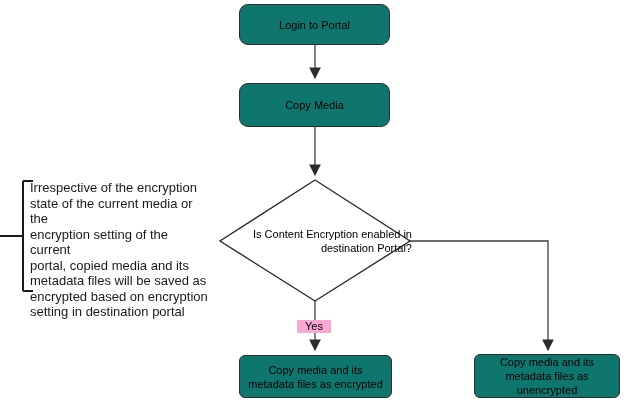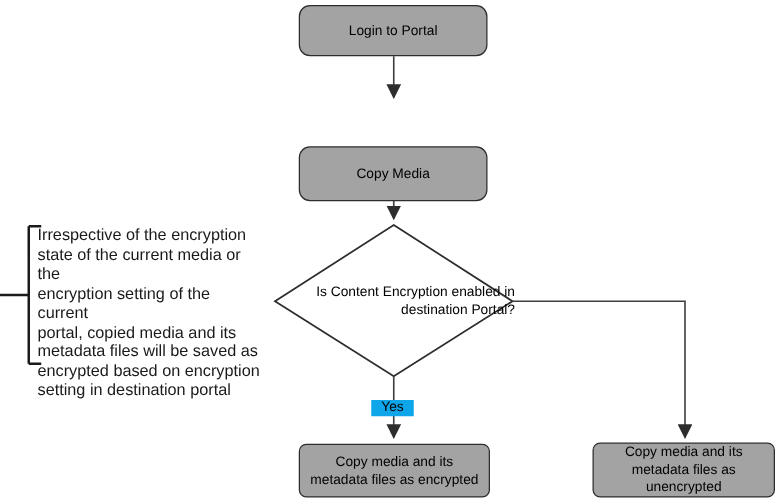--- a/index.html
+++ b/index.html
@@ -13,21 +13,21 @@
     overflow: hidden;
   }
   .canvas svg.wires {
     position: absolute;
     left: 0; top: 0;
     width: 624px; height: 401px;
   }
   .node {
     position: absolute;
     box-sizing: border-box;
-    background: #a3a3a3;
+    background: #0f766e;
     border: 1.4px solid #2d2d2d;
     display: flex;
     align-items: center;
     justify-content: center;
     text-align: center;
     font-size: 11px;
     line-height: 14px;
     white-space: pre-line;
   }
   .rounded { border-radius: 9px; }
@@ -40,35 +40,35 @@
     font-size: 11px;
     line-height: 14px;
     white-space: pre-line;
   }
   .edge-label {
     position: absolute;
     width: 34px;
     text-align: center;
     font-size: 11px;
     line-height: 13px;
-    background: #0ea5e9;
+    background: #f9a8d4;
   }
   .yes-label { left: 297px; top: 320px; }
   .no-label  { left: 532px; top: 319px; margin-top: 48px; }
   .annotation-text {
     position: absolute;
     left: 30px; top: 180px;
     width: 182px;
     font-size: 13px;
     line-height: 15.5px;
     white-space: pre-line;
     color: #1a1a1a;
   }
   #node-login       { left: 239px; top: 4px;   width: 151px; height: 41px; }
-  #node-copy-media  { left: 239px; top: 83px;  width: 151px; height: 44px; margin-top: 34px; }
+  #node-copy-media  { left: 239px; top: 83px;  width: 151px; height: 44px; }
   #node-encrypted   { left: 239px; top: 355px; width: 153px; height: 43px; }
   #node-unencrypted { left: 474px; top: 354px; width: 146px; height: 44px; }
 </style>
 </head>
 <body>
 
 <div class="canvas">
 
   <svg class="wires" viewBox="0 0 624 401" aria-hidden="true">
     <defs>

